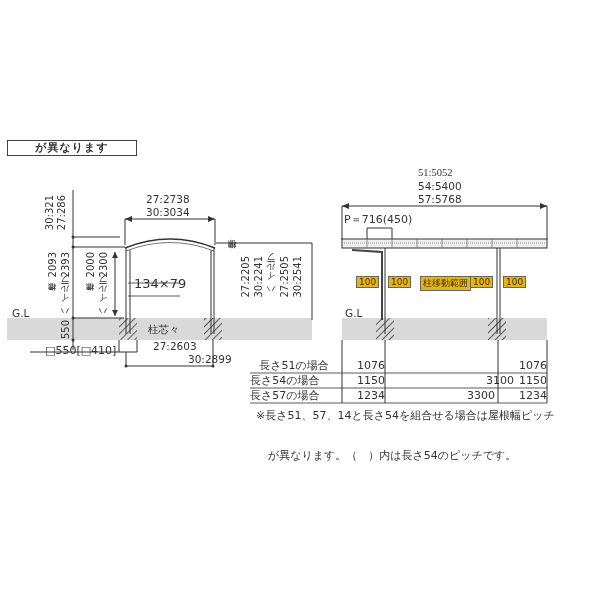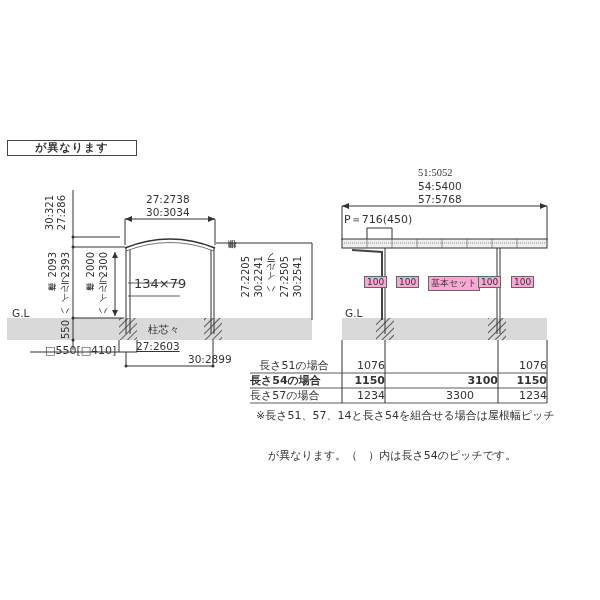--- a/index.html
+++ b/index.html
@@ -6,21 +6,21 @@
     body { width: 600px; height: 600px; position: relative; overflow: hidden;
            font-family: "DejaVu Sans", "Liberation Sans", sans-serif; color: #333; }
     .abs { position: absolute; }
     .title-box { left: 7px; top: 140px; width: 128px; height: 14px; border: 1px solid #444;
                  font-size: 11px; font-weight: bold; text-align: center; line-height: 14px; letter-spacing: 1px; }
     .t { font-size: 10.5px; line-height: 12px; white-space: nowrap; color: #333; }
     .vt { writing-mode: vertical-rl; font-size: 10px; white-space: nowrap; line-height: 11px; color: #333; }
     svg { position: absolute; left: 0; top: 0; }
     .tbl-cell { font-size: 11px; text-align: right; line-height: 14px; }
     .note { font-size: 11px; line-height: 16px; white-space: nowrap; color: #333; }
-    .arrow-tag { font-size: 9px; border: 1px solid #666; padding: 0 2px; background: #f9a8d4; margin-left: 8px; }
+    .arrow-tag { font-size: 9px; border: 1px solid #666; padding: 0 2px; background: #eab308; }
   </style>
 </head>
 <body>
 
 <div class="abs title-box">が異なります</div>
 
 <svg width="600" height="600">
   <defs>
     <pattern id="hatch" width="5" height="5" patternUnits="userSpaceOnUse" patternTransform="rotate(45)">
       <line x1="0" y1="0" x2="0" y2="5" stroke="#333" stroke-width="1.5"></line>
@@ -129,57 +129,57 @@
 <div class="abs vt" style="left:85px;top:298px;font-size:8px;transform:rotate(180deg);">標準</div>
 <div class="abs vt" style="left:98px;top:278px;font-size:9px;transform:rotate(180deg);">ハイルーフ</div>
 
 <div class="abs t" style="left:12px;top:307px;">G.L</div>
 <div class="abs vt" style="left:60px;top:320px;transform:rotate(180deg);">550</div>
 <div class="abs t" style="left:45px;top:345px;font-size:11px;">□550[□410]</div>
 
 <div class="abs t" style="left:134px;top:278px;font-size:13px;">134×79</div>
 
 <div class="abs t" style="left:148px;top:323px;">柱芯々</div>
-<div class="abs t" style="left:136px;top:340px;text-decoration:underline;">27:2603</div>
+<div class="abs t" style="left:153px;top:340px;">27:2603</div>
 <div class="abs t" style="left:148px;top:353px;margin-left:40px;">30:2899</div>
 
 <div class="abs vt" style="left:227px;top:256px;transform:rotate(180deg);font-size:9px;">標準</div>
 <div class="abs vt" style="left:240px;top:256px;transform:rotate(180deg);">27:2205</div>
 <div class="abs vt" style="left:253px;top:256px;transform:rotate(180deg);">30:2241</div>
 <div class="abs vt" style="left:266px;top:256px;transform:rotate(180deg);font-size:9px;">ハイルーフ</div>
 <div class="abs vt" style="left:279px;top:256px;transform:rotate(180deg);">27:2505</div>
 <div class="abs vt" style="left:292px;top:256px;transform:rotate(180deg);">30:2541</div>
 
 <div class="abs t" style="left:418px;top:167px;font-family:Liberation Serif, serif;">51:5052</div>
 <div class="abs t" style="left:418px;top:180px;">54:5400</div>
 <div class="abs t" style="left:418px;top:193px;">57:5768</div>
 <div class="abs t" style="left:344px;top:214px;font-size:11px;">P＝716(450)</div>
 
 <div class="abs arrow-tag" style="left:356px;top:276px;">100</div>
 <div class="abs arrow-tag" style="left:388px;top:276px;">100</div>
-<div class="abs arrow-tag" style="left:420px;top:276px;">基本セット</div>
+<div class="abs arrow-tag" style="left:420px;top:276px;">柱移動範囲</div>
 <div class="abs arrow-tag" style="left:470px;top:276px;">100</div>
 <div class="abs arrow-tag" style="left:503px;top:276px;">100</div>
 
 <div class="abs t" style="left:345px;top:307px;">G.L</div>
 
 <div class="abs" style="left:250px;top:359px;width:297px;">
   <div style="position:absolute;left:0;top:0;width:297px;height:14px;">
     <div class="abs tbl-cell" style="left:0;width:88px;text-align:center;">長さ51の場合</div>
     <div class="abs tbl-cell" style="left:92px;width:43px;">1076</div>
     <div class="abs tbl-cell" style="left:248px;width:49px;">1076</div>
   </div>
-  <div style="position:absolute;left:0;top:15px;width:297px;height:14px;font-weight:bold;">
+  <div style="position:absolute;left:0;top:15px;width:297px;height:14px;">
     <div class="abs tbl-cell" style="left:0;width:88px;text-align:left;">長さ54の場合</div>
     <div class="abs tbl-cell" style="left:92px;width:43px;">1150</div>
-    <div class="abs tbl-cell" style="left:135px;width:113px;">3100</div>
+    <div class="abs tbl-cell" style="left:135px;width:113px;padding-left:16px;">3100</div>
     <div class="abs tbl-cell" style="left:248px;width:49px;">1150</div>
   </div>
   <div style="position:absolute;left:0;top:30px;width:297px;height:14px;">
     <div class="abs tbl-cell" style="left:0;width:88px;text-align:left;">長さ57の場合</div>
     <div class="abs tbl-cell" style="left:92px;width:43px;">1234</div>
-    <div class="abs tbl-cell" style="left:122px;width:102px;">3300</div>
+    <div class="abs tbl-cell" style="left:143px;width:102px;">3300</div>
     <div class="abs tbl-cell" style="left:248px;width:49px;">1234</div>
   </div>
 </div>
 
 <div class="abs note" style="left:256px;top:408px;">※長さ51、57、14と長さ54を組合せる場合は屋根幅ピッチ</div>
 <div class="abs note" style="left:268px;top:448px;">が異なります。（　）内は長さ54のピッチです。</div>
 
 </body></html>

